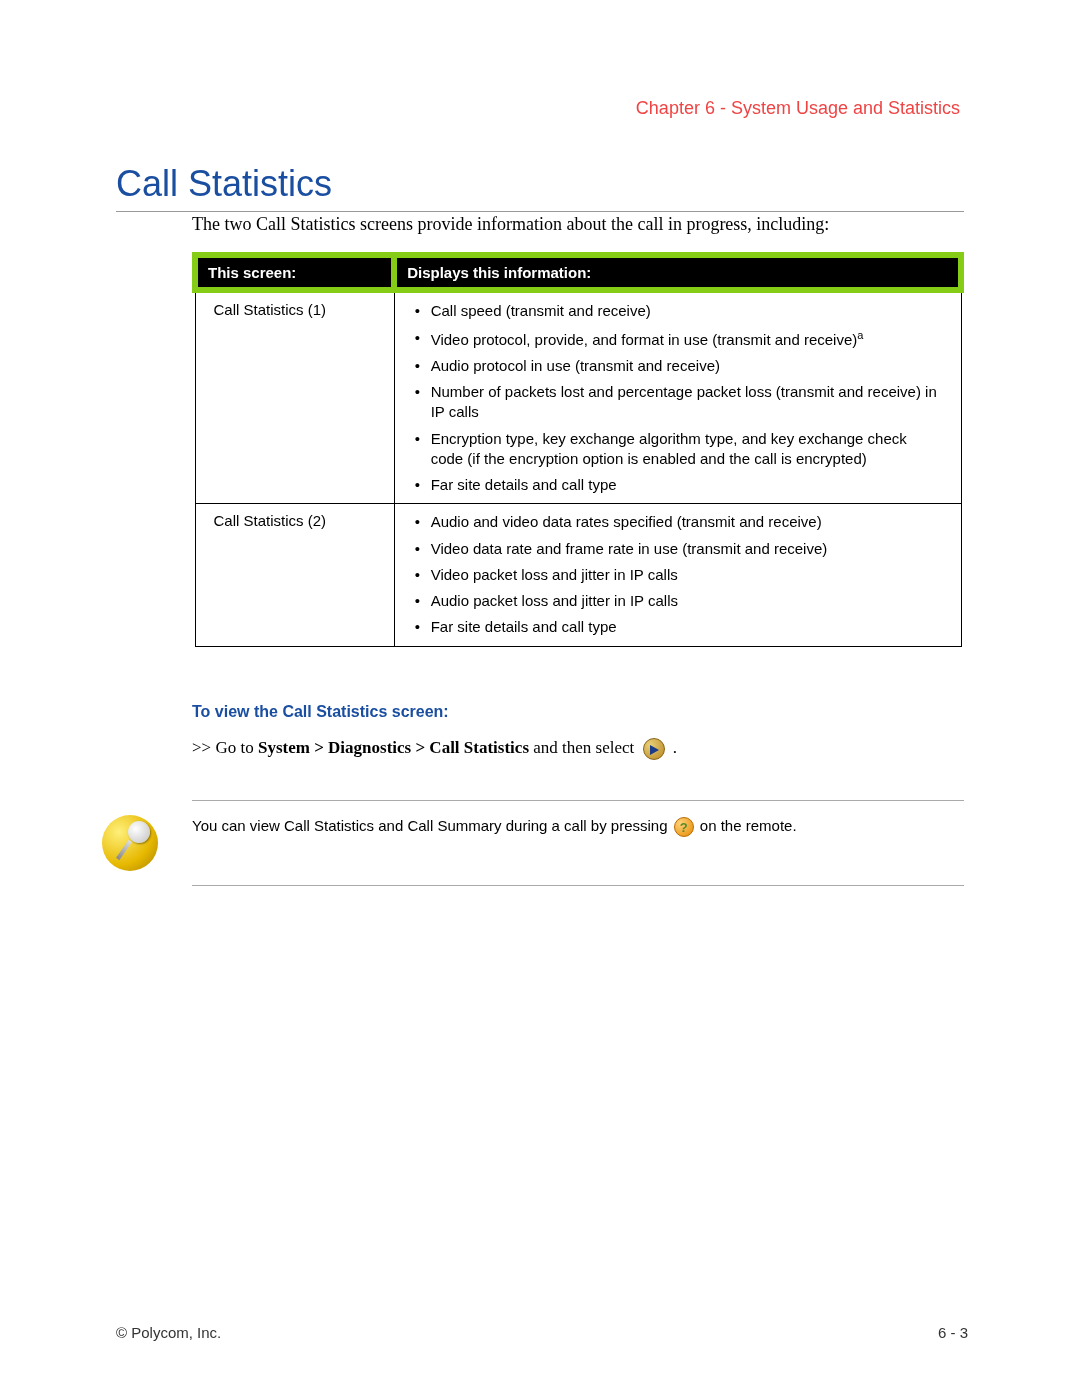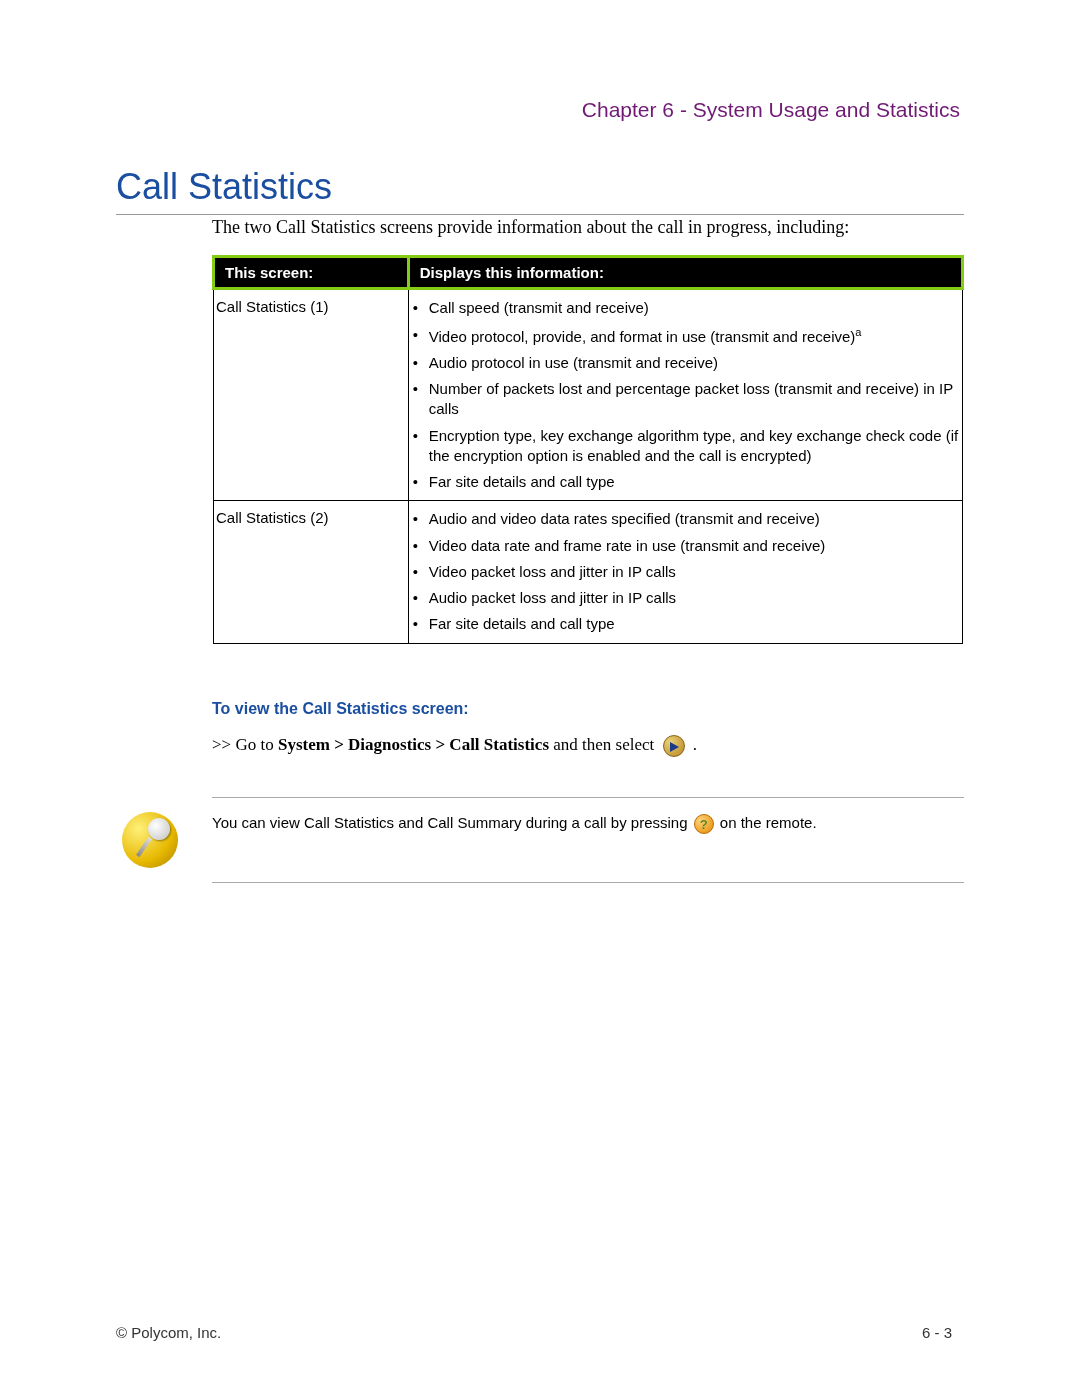--- a/index.html
+++ b/index.html
@@ -1,24 +1,24 @@
 <!DOCTYPE html>
 <html><head>
 <meta charset="utf-8">
 <style>
   * { box-sizing: border-box; margin: 0; padding: 0; }
   html, body { width: 1080px; height: 1397px; background: #fff; font-family: Arial, Helvetica, sans-serif; color: #000; }
   .page { position: relative; width: 1080px; height: 1397px; padding: 98px 116px 0 116px; }
-  .chapter-header { text-align: right; font-size: 21px; color: #701a75; margin-bottom: 44px; padding-right: 4px; font-family: Helvetica, Arial, sans-serif; }
+  .chapter-header { text-align: right; font-size: 18px; color: #ef4444; margin-bottom: 44px; padding-right: 4px; font-family: Helvetica, Arial, sans-serif; }
   .main-title { font-family: Helvetica, Arial, sans-serif; font-size: 36px; color: #1a4ea0; font-weight: 400; padding-bottom: 6px; border-bottom: 1px solid #999; }
-  .content-block { margin-left: 96px; }
+  .content-block { margin-left: 76px; }
   .intro-text { font-family: "Book Antiqua", Palatino, "Palatino Linotype", serif; font-size: 18px; line-height: 1.35; margin-bottom: 16px; }
   table.stats-table { width: 100%; border-collapse: collapse; font-family: Helvetica, Arial, sans-serif; font-size: 15px; }
-  table.stats-table th { background: #000; color: #fff; text-align: left; font-weight: bold; padding: 6px 10px; border: 3px solid #84cc16; }
-  table.stats-table td { border: 1px solid #000; vertical-align: top; padding: 8px 2px; }
+  table.stats-table th { background: #000; color: #fff; text-align: left; font-weight: bold; padding: 6px 10px; border: 6px solid #84cc16; }
+  table.stats-table td { border: 1px solid #000; vertical-align: top; padding: 8px 18px; }
   table.stats-table ul { list-style: none; padding: 0; margin: 0; }
   table.stats-table li { position: relative; padding-left: 18px; margin-bottom: 6px; line-height: 1.35; }
   table.stats-table li:last-child { margin-bottom: 0; }
   table.stats-table li::before { content: "•"; position: absolute; left: 2px; top: 0; }
   .sup { font-size: 11px; vertical-align: super; }
   .footnote { font-family: "Book Antiqua", Palatino, serif; font-size: 15px; margin-top: 10px; margin-left: 30px; line-height: 1.35; }
   .footnote .fn-label { display: inline-block; width: 20px; }
   .subheading { color: #1a4ea0; font-family: Helvetica, Arial, sans-serif; font-weight: bold; font-size: 16px; margin-top: 56px; margin-bottom: 14px; }
   .nav-line { font-family: "Book Antiqua", Palatino, serif; font-size: 17px; line-height: 1.5; }
   .nav-line .bold { font-weight: bold; }
@@ -50,21 +50,21 @@
   .note-text { font-family: Helvetica, Arial, sans-serif; font-size: 15px; line-height: 1.4; flex: 1; }
   .help-icon {
     display: inline-block; width: 20px; height: 20px; border-radius: 50%;
     background: radial-gradient(circle at 30% 30%, #ffd27a, #e68a00);
     border: 1px solid #b86b00; vertical-align: middle; position: relative; margin: 0 2px;
   }
   .help-icon::after {
     content: "?"; position: absolute; left: 0; top: 0; width: 100%; text-align: center;
     font-size: 13px; font-weight: bold; color: #5a8a2a; line-height: 20px;
   }
-  .footer { position: absolute; bottom: 56px; left: 116px; right: 128px; display: flex; justify-content: space-between; font-family: Helvetica, Arial, sans-serif; font-size: 15px; color: #333; }
+  .footer { position: absolute; bottom: 56px; left: 116px; right: 112px; display: flex; justify-content: space-between; font-family: Helvetica, Arial, sans-serif; font-size: 15px; color: #333; }
 </style>
 </head>
 <body>
 
 <div class="page">
 
   <div class="chapter-header">Chapter 6 - System Usage and Statistics</div>
 
   <h1 class="main-title">Call Statistics</h1>
 

